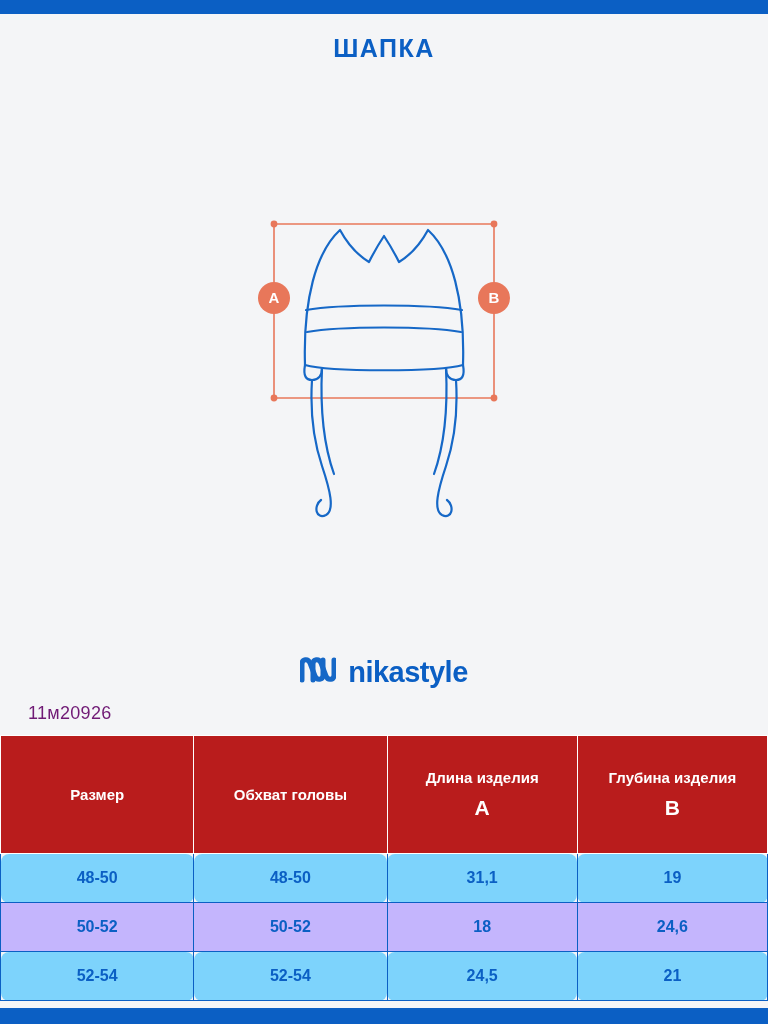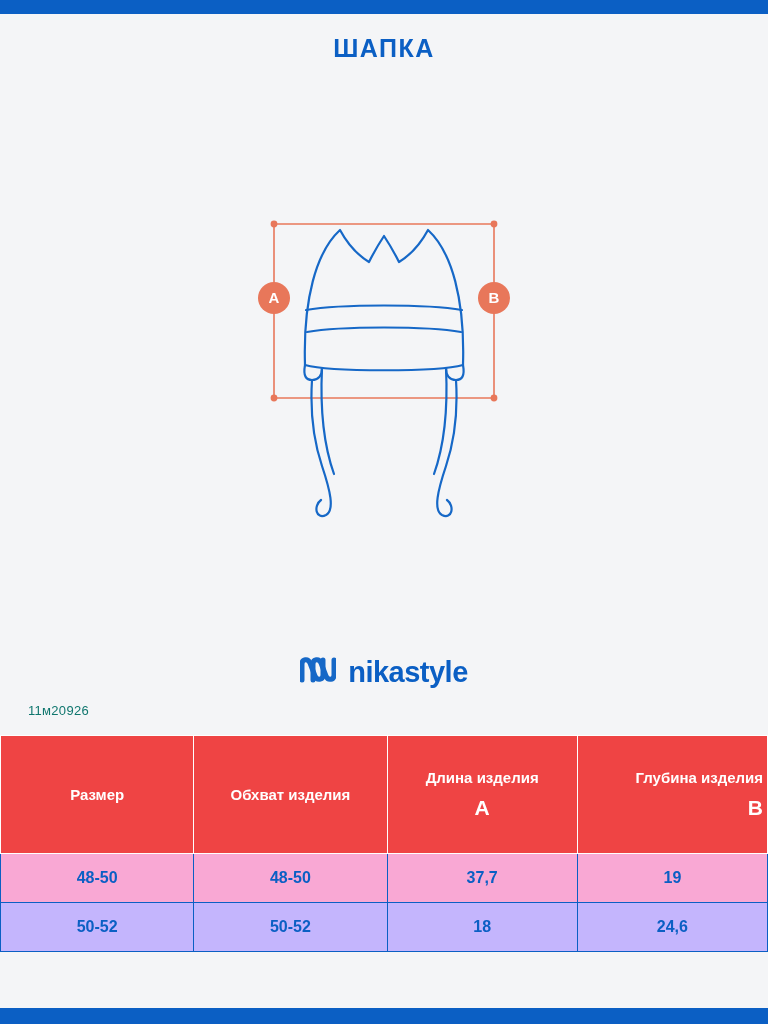--- a/index.html
+++ b/index.html
@@ -65,33 +65,33 @@
   .brand-name {
     font-size: 29px;
     font-weight: bold;
     color: #0b5fc4;
     letter-spacing: -0.5px;
   }
   .article {
     position: absolute;
     left: 28px;
     top: 703px;
-    font-size: 13px;
-    color: #0f766e;
+    font-size: 18px;
+    color: #701a75;
     letter-spacing: 0.3px;
   }
   table.size-table {
     position: absolute;
     left: 0;
     top: 735px;
     width: 768px;
     border-collapse: collapse;
   }
   table.size-table th {
-    background: #ef4444;
+    background: #b91c1c;
     color: #ffffff;
     font-size: 15px;
     font-weight: bold;
     border: 1px solid #ffffff;
     padding: 10px 4px;
     vertical-align: middle;
     height: 118px;
   }
   table.size-table th .letter {
     display: block;
@@ -99,26 +99,26 @@
     margin-top: 10px;
   }
   table.size-table td {
     border: 1px solid #0b5fc4;
     color: #0b5fc4;
     font-size: 16px;
     font-weight: bold;
     text-align: center;
     height: 49px;
   }
-  tr.row-even td { background: #f9a8d4; }
+  tr.row-even td { background: #7dd3fc; border-radius: 8px; }
   tr.row-odd td { background: #c4b5fd; }
   .col1 { width: 25.2%; margin-left: 16px; }
   .col2 { width: 25.2%; }
   .col3 { width: 24.8%; }
-  .col4 { width: 24.8%; text-align: right; }
+  .col4 { width: 24.8%; }
   .dim-label {
     fill: #ffffff;
     font-size: 15px;
     font-weight: bold;
     font-family: "Liberation Sans", sans-serif;
   }
 </style>
 </head>
 <body>
 
@@ -192,42 +192,48 @@
 
   <div class="article">11м20926</div>
 
   <table class="size-table">
     <thead>
       <tr>
         <th class="col1">
           <span>Размер</span>
         </th>
         <th class="col2">
-          <span>Обхват изделия</span>
+          <span>Обхват головы</span>
         </th>
         <th class="col3">
           <span>Длина изделия</span>
           <span class="letter">A</span>
         </th>
         <th class="col4">
           <span>Глубина изделия</span>
           <span class="letter">B</span>
         </th>
       </tr>
     </thead>
     <tbody>
       <tr class="row-even">
         <td>48-50</td>
         <td>48-50</td>
-        <td>37,7</td>
+        <td>31,1</td>
         <td>19</td>
       </tr>
       <tr class="row-odd">
         <td>50-52</td>
         <td>50-52</td>
         <td>18</td>
         <td>24,6</td>
       </tr>
+      <tr class="row-even">
+        <td>52-54</td>
+        <td>52-54</td>
+        <td>24,5</td>
+        <td>21</td>
+      </tr>
     </tbody>
   </table>
 
   <div class="bottom-bar"></div>
 </div>
 
 </body></html>

